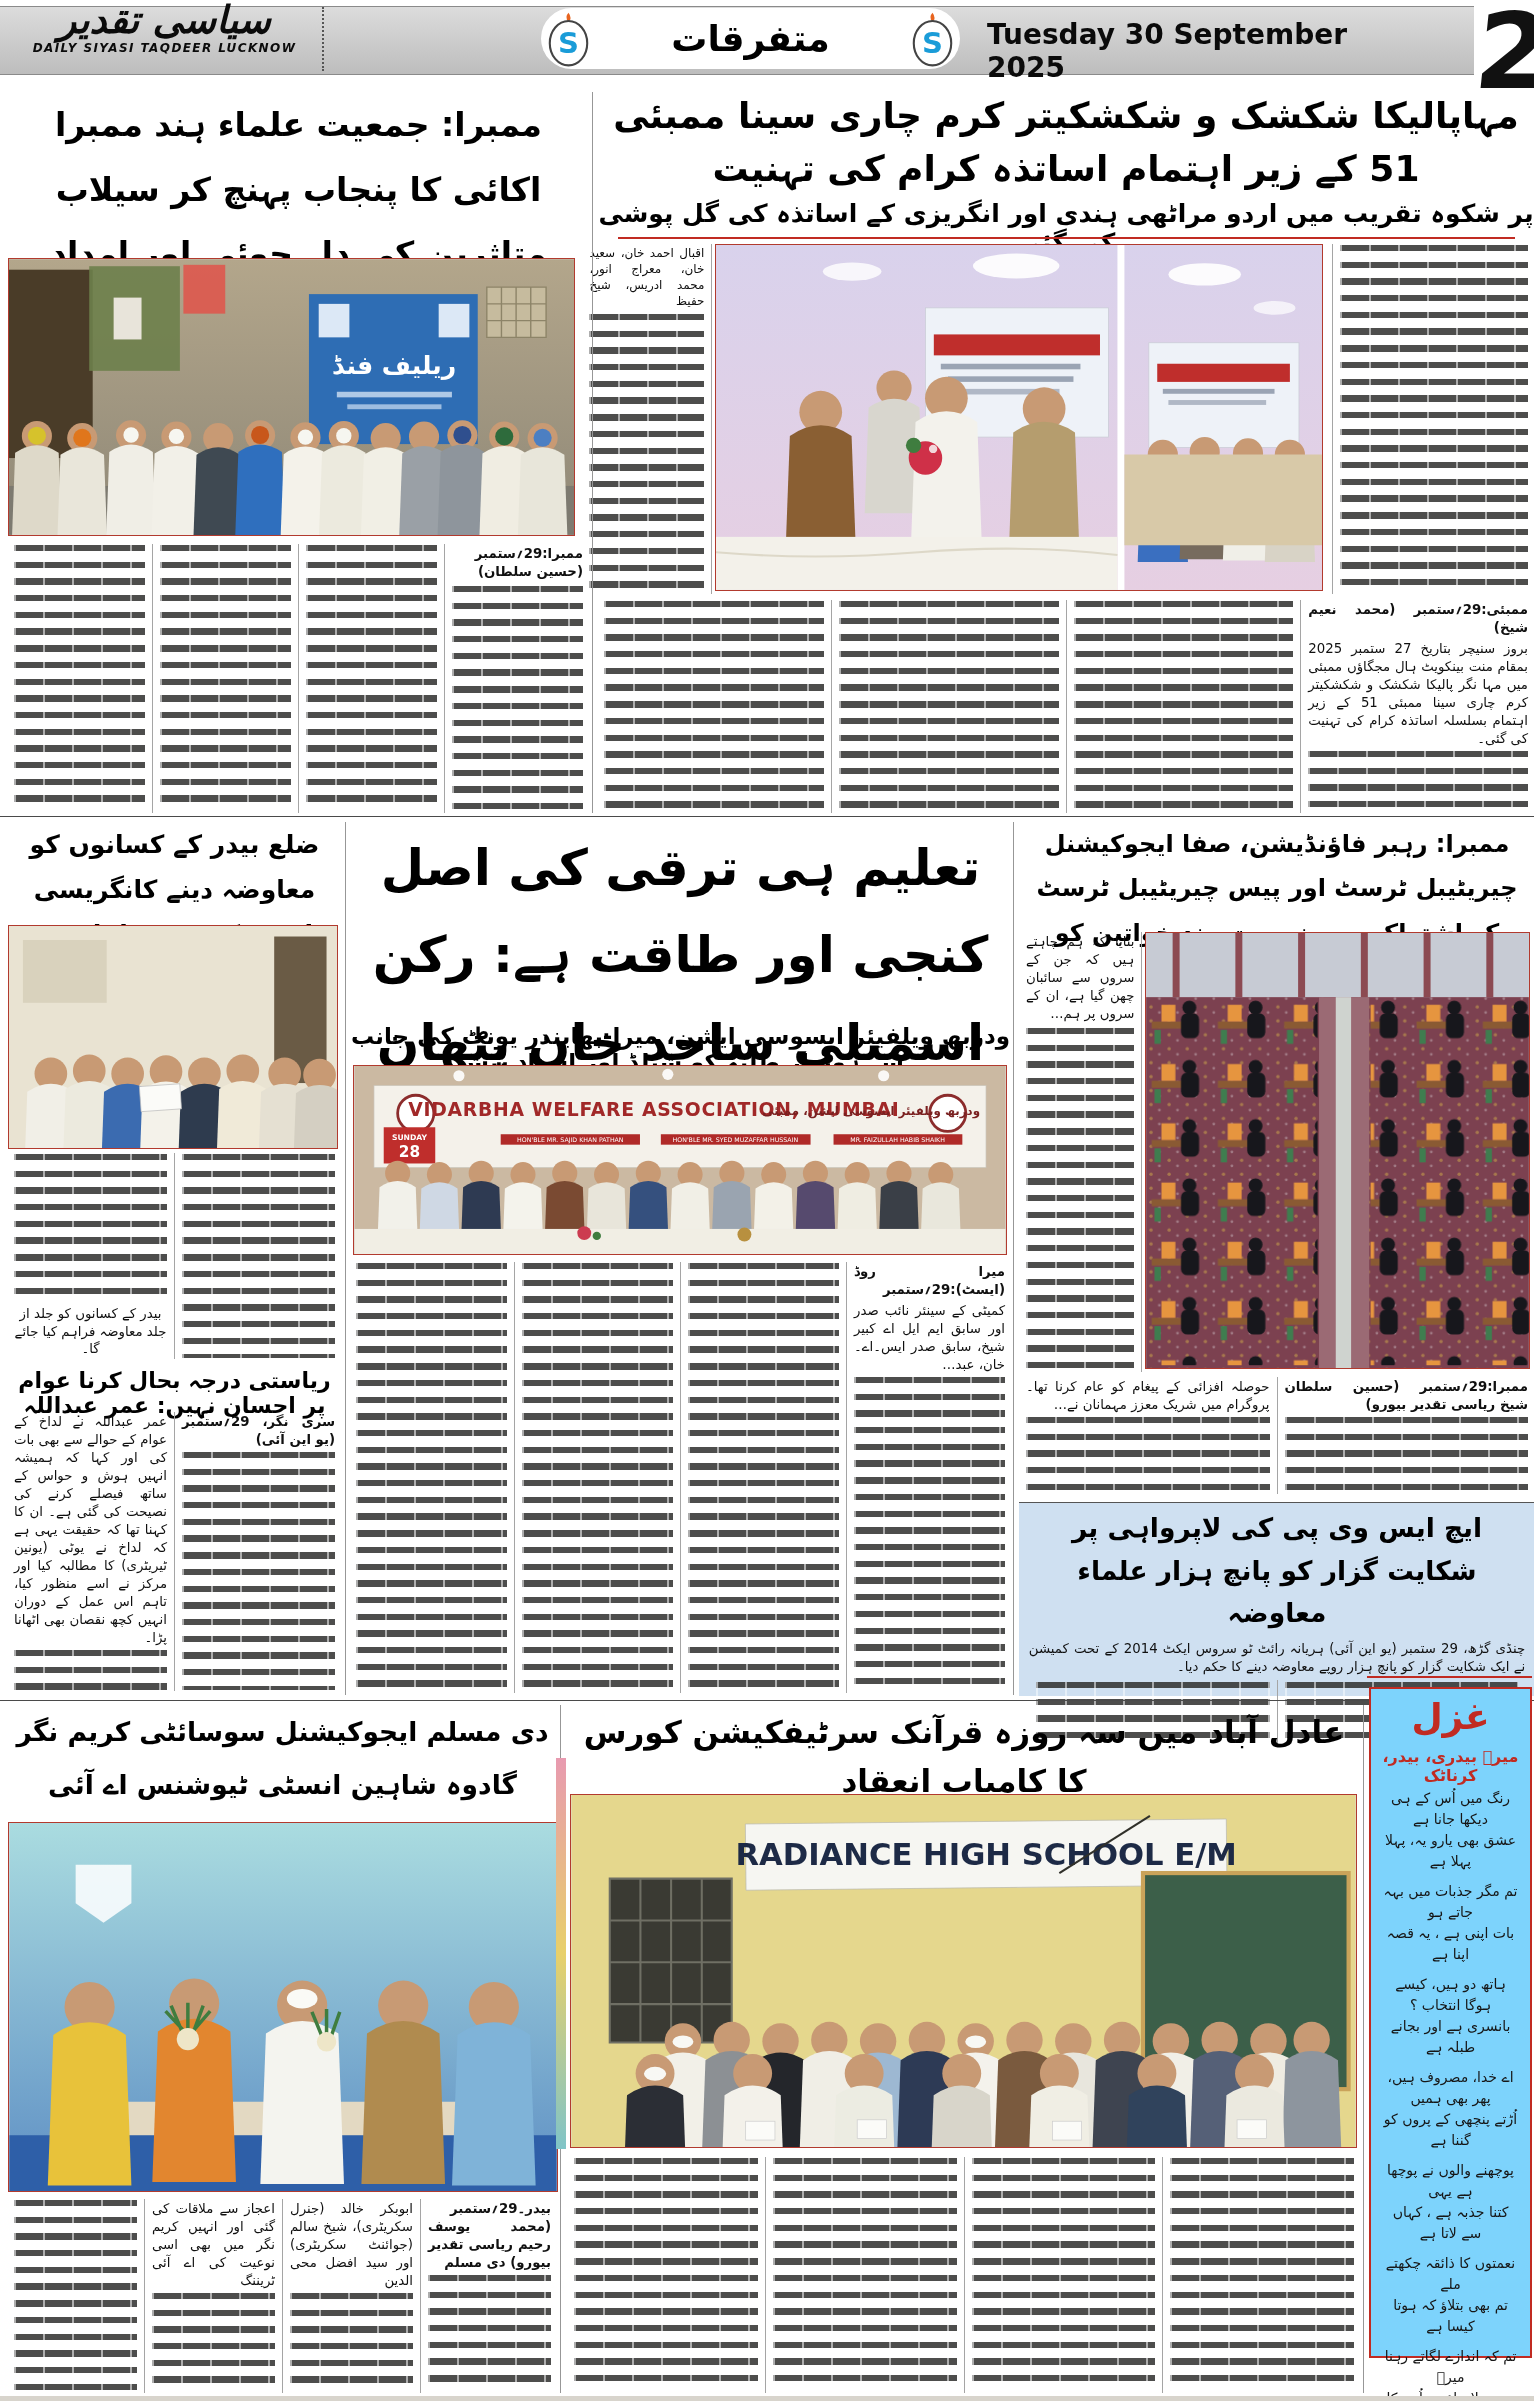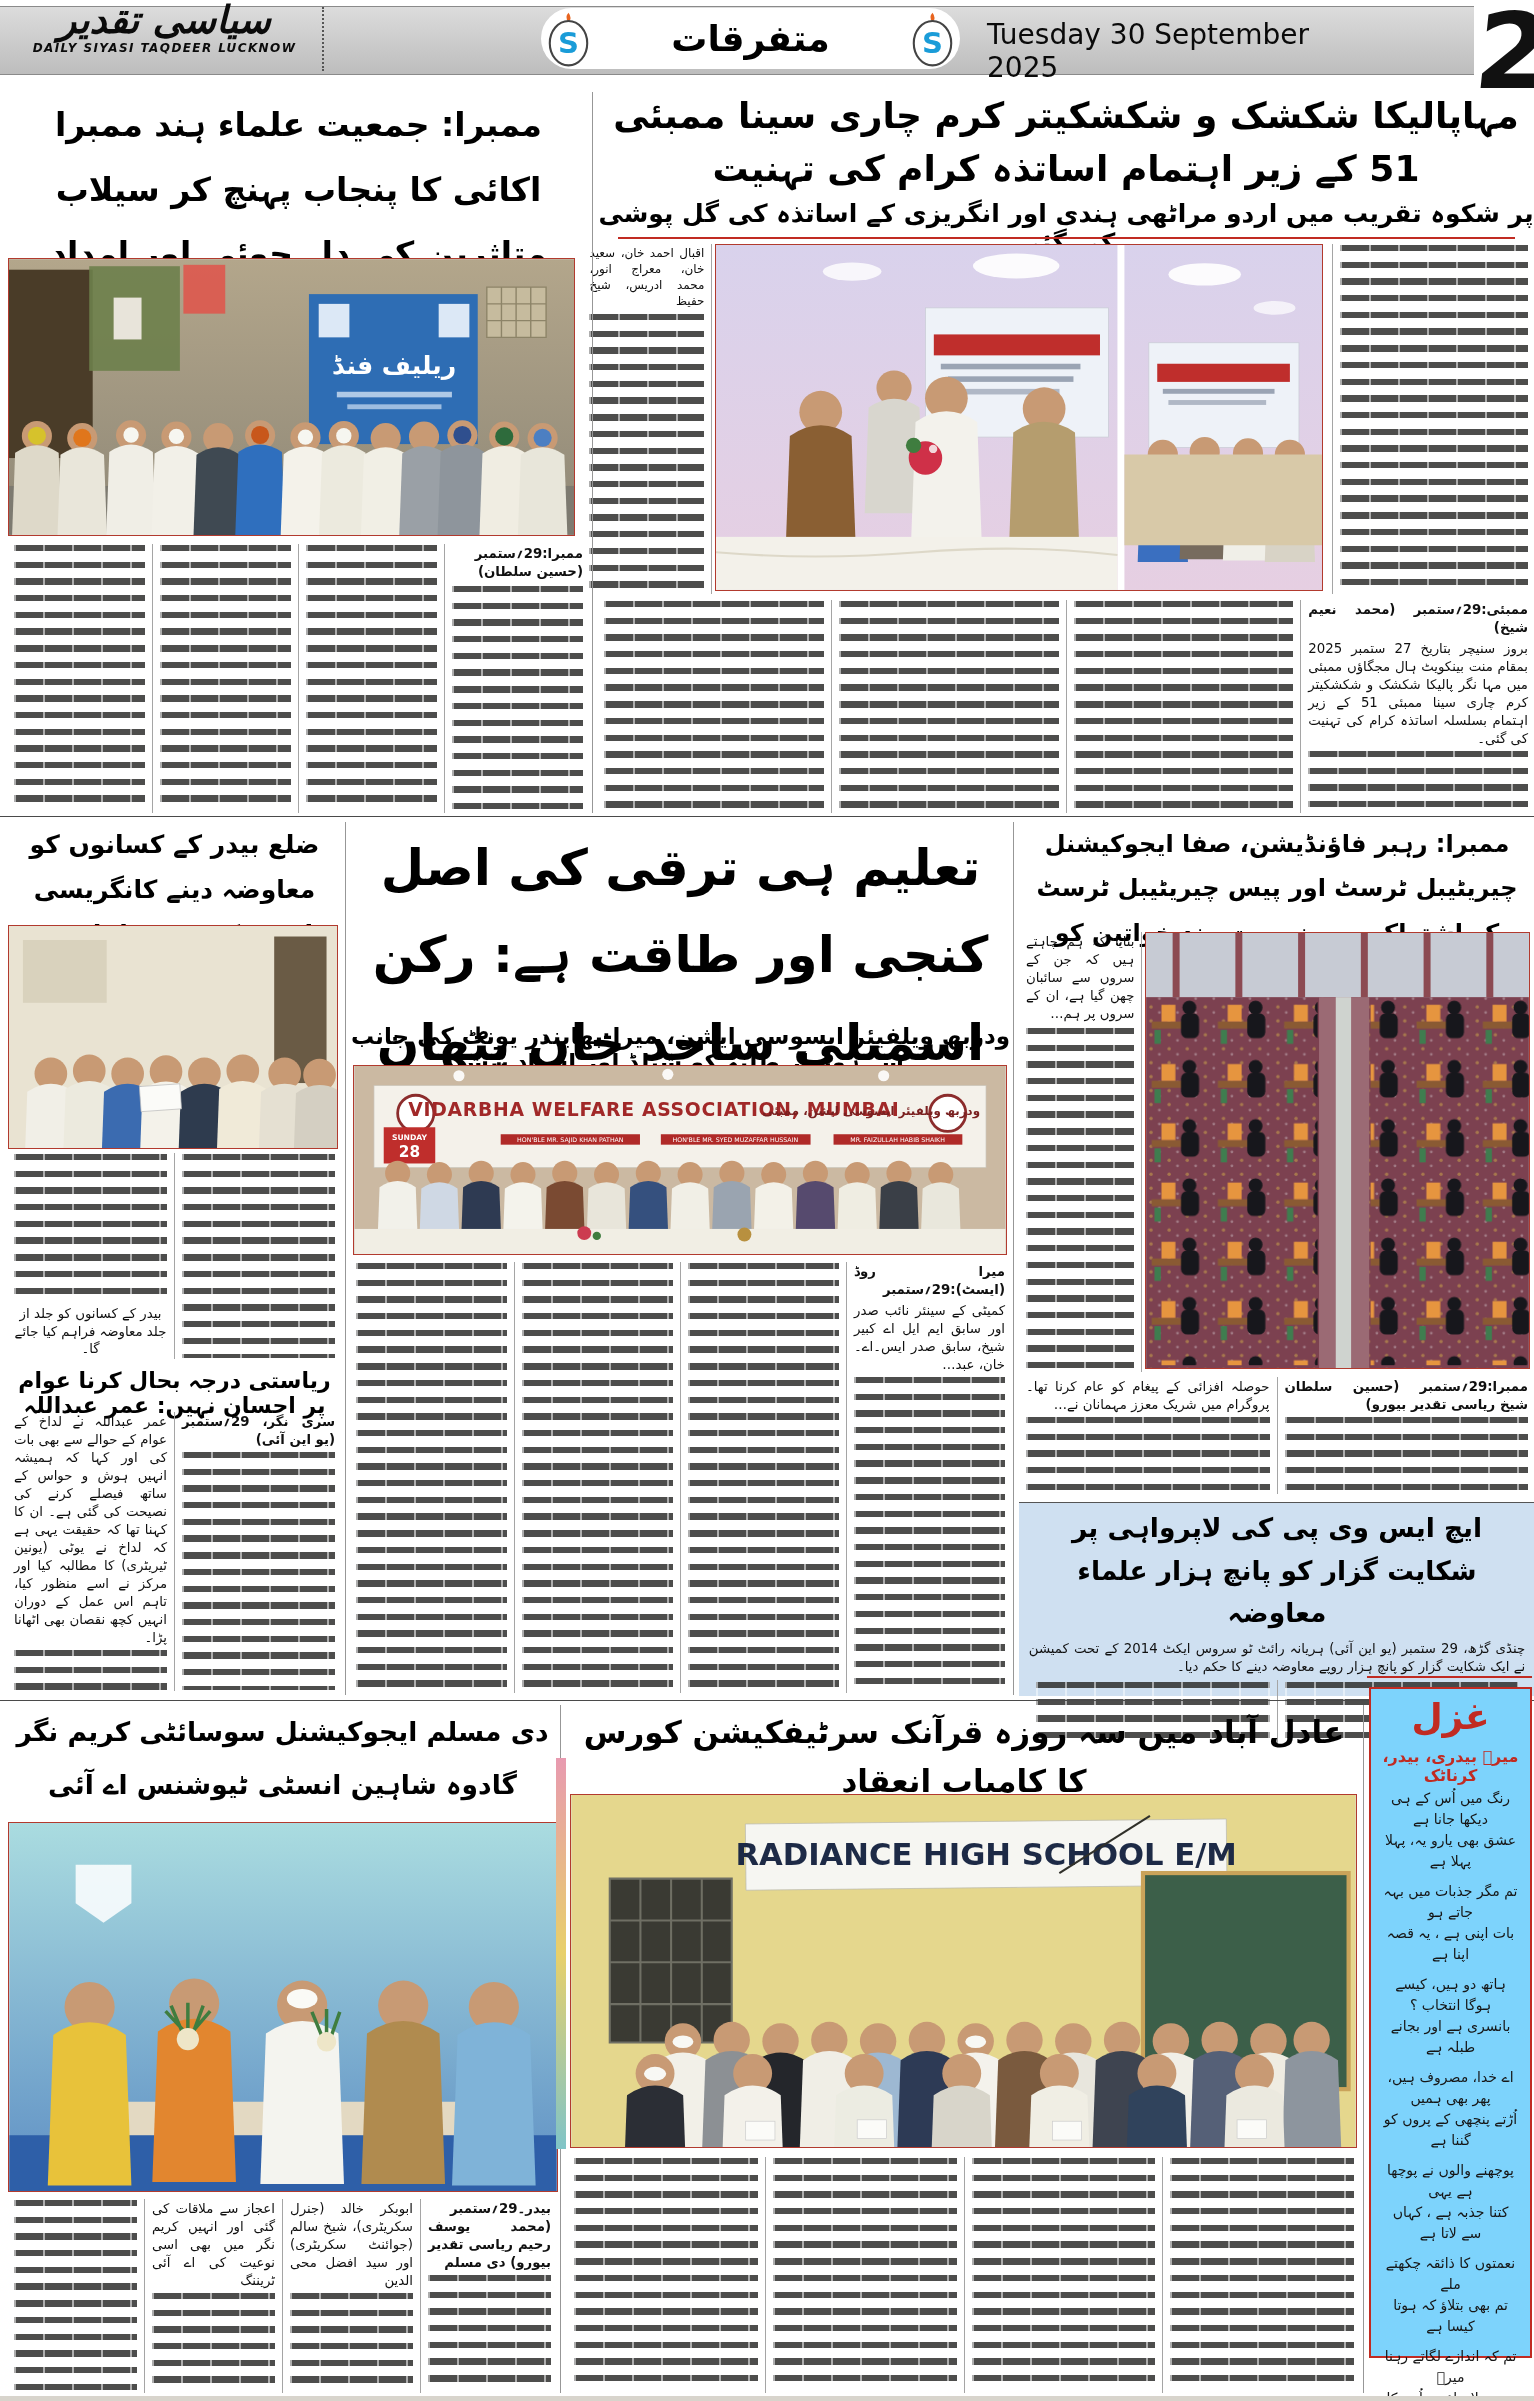--- a/index.html
+++ b/index.html
@@ -23,21 +23,21 @@
   
   .hbar{left:0;top:5.6px;width:1474px;height:67px;background:linear-gradient(#dcdcdc,#bdbdbd);
         border-top:1.4px solid #8a8a8a;border-bottom:1.4px solid #8a8a8a;}
   .masthead{left:18px;top:0;width:293px;height:72px;color:#0b0b0b;font-style:italic;}
   .m-urdu{font-size:38px;font-weight:bold;line-height:40px;text-align:center;}
   .m-latin{font-size:12px;font-weight:bold;letter-spacing:1.4px;text-align:center;margin-top:1.4px;}
   .hdot{left:322px;top:7px;height:64px;width:0;border-left:2.1px dotted #555;}
   .hpill{left:541px;top:8.4px;width:419px;height:61px;background:#fff;border-radius:31px;
          display:flex;align-items:center;justify-content:space-between;padding:0 5.6px;box-sizing:border-box;}
   .htitle{font-size:36px;font-weight:bold;color:#000;}
-  .hdate{left:987px;top:18px;width:377px;font-size:28px;font-weight:normal;color:#0a0a0a;}
+  .hdate{left:987px;top:18px;width:377px;font-size:28px;font-weight:bold;color:#0a0a0a;}
   .hnum-box{left:1476px;top:0;width:59px;height:112px;background:#fff;}
   .hnum{font-size:105px;font-weight:bold;color:#111;line-height:105px;text-align:center;transform:skewX(-6deg);}
   
   .gbox{border:2.1px solid #c12b22;background:#7dd3fc;box-sizing:border-box;padding:7px 5.6px;
         display:flex;flex-direction:column;align-items:center;}
   .gtitle{color:#c12b22;font-size:36px;font-weight:bold;}
   .gpoet{color:#c12b22;font-size:16px;font-weight:bold;margin:5.6px 0 2.8px;text-align:center;}
   .gverse{font-size:14px;line-height:21px;color:#161616;text-align:center;margin:0 4px 9px;}
   .hsvp{background:#cfe0f1;box-sizing:border-box;padding:4.2px 9.8px;border-top:1.4px solid #555;}
   .sub{font-weight:bold;text-align:center;color:#000;}

